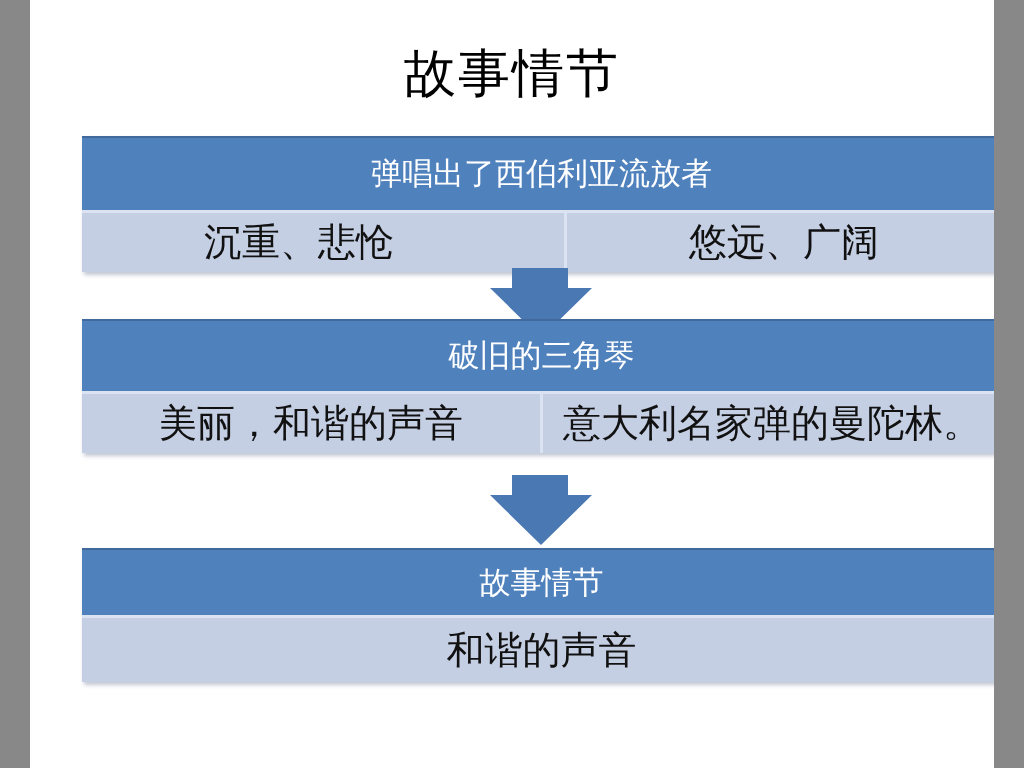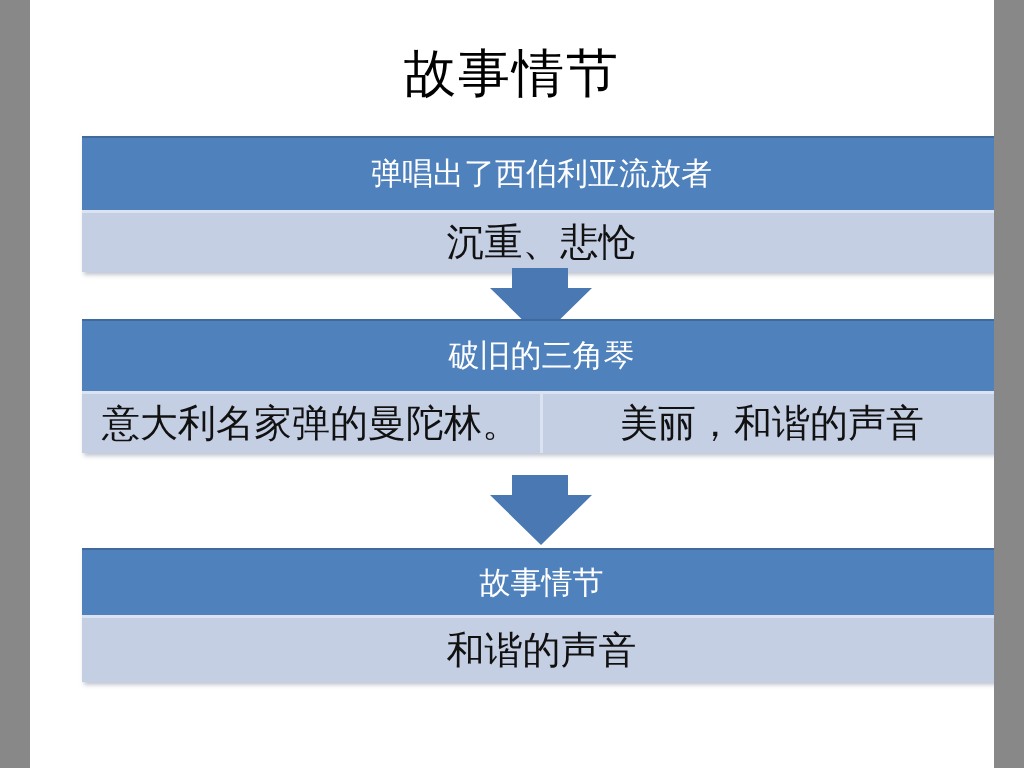--- a/index.html
+++ b/index.html
@@ -99,34 +99,35 @@
 <body>
 
 <div class="slide">
 
   <div class="slide-title">故事情节</div>
 
   <div class="flow-box" id="box1">
     <div class="flow-box-header">弹唱出了西伯利亚流放者</div>
     <div class="flow-box-body">
       <div class="flow-cell">沉重、悲怆</div>
+      <div class="flow-cell">悠远、广阔</div>
     </div>
   </div>
 
   <div class="down-arrow" id="arrow1">
     <svg viewBox="0 0 102 70" aria-hidden="true">
       <polygon points="22,0 78,0 78,20 102,20 51,70 0,20 22,20"></polygon>
     </svg>
   </div>
 
   <div class="flow-box" id="box2">
     <div class="flow-box-header">破旧的三角琴</div>
     <div class="flow-box-body">
+      <div class="flow-cell">美丽，和谐的声音</div>
       <div class="flow-cell">意大利名家弹的曼陀林。</div>
-      <div class="flow-cell">美丽，和谐的声音</div>
     </div>
   </div>
 
   <div class="down-arrow" id="arrow2">
     <svg viewBox="0 0 102 70" aria-hidden="true">
       <polygon points="22,0 78,0 78,20 102,20 51,70 0,20 22,20"></polygon>
     </svg>
   </div>
 
   <div class="flow-box" id="box3">

